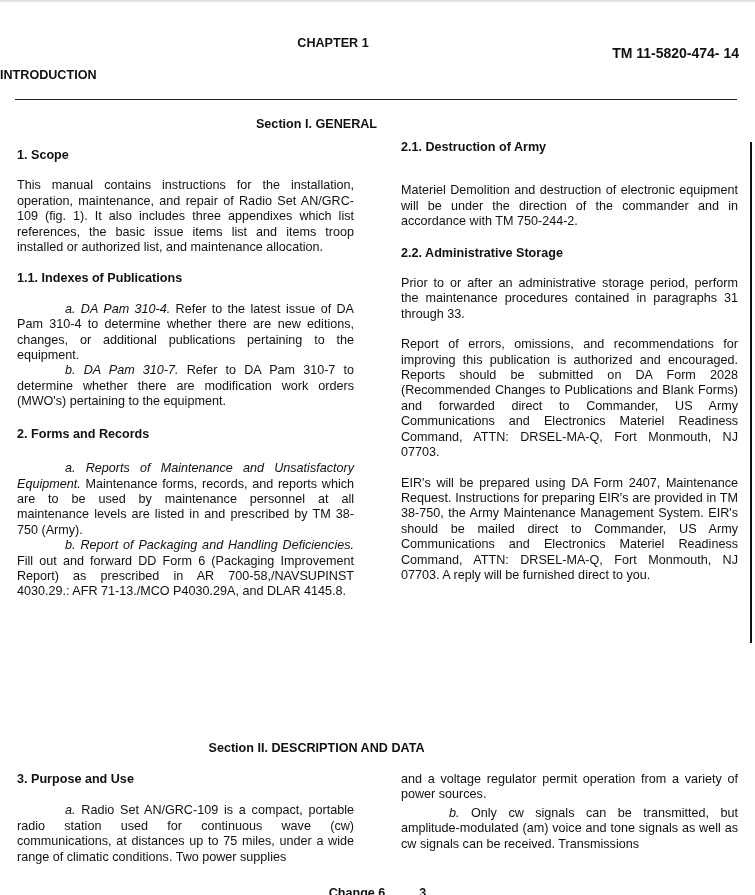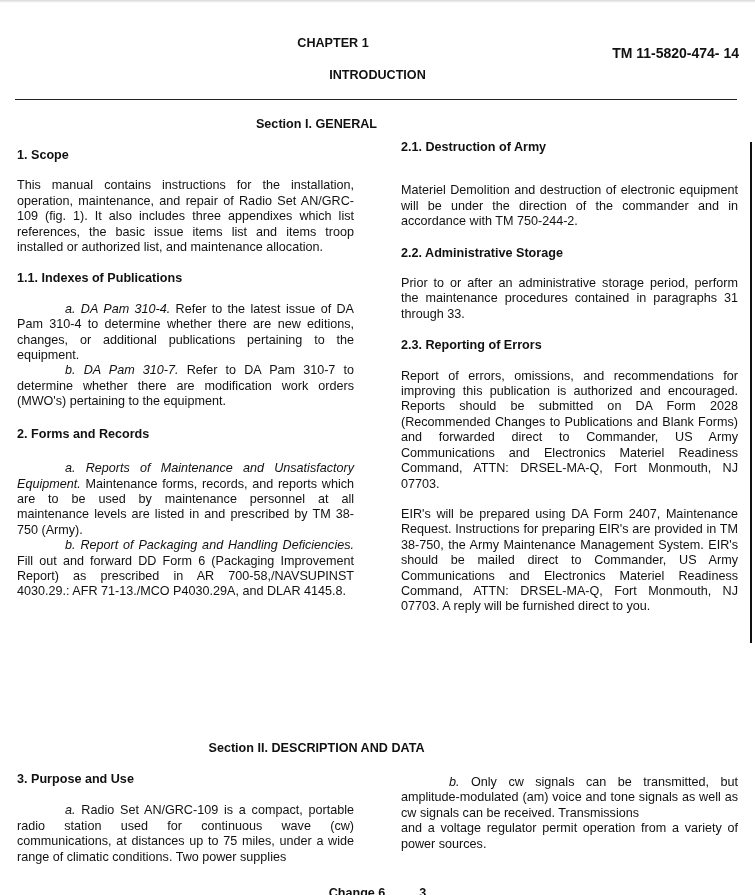--- a/index.html
+++ b/index.html
@@ -4,21 +4,21 @@
 <style>
   html, body { margin: 0; padding: 0; }
   body {
     width: 755px; height: 895px; overflow: hidden; position: relative;
     background: #ffffff; color: #111111;
     font-family: "Liberation Sans", sans-serif; font-size: 12.6px; line-height: 15.4px;
   }
   .top-shadow { position: absolute; left: 0; top: 0; width: 755px; height: 3px; background: linear-gradient(#d8d8d8, #ffffff); }
   .tm-number { position: absolute; right: 16px; top: 6px; font-weight: bold; font-size: 14px; margin-top: 40px; }
   .chapter { position: absolute; left: 0; width: 666px; text-align: center; top: 36px; font-weight: bold; }
-  .chapter-title { position: absolute; left: 0; width: 755px; text-align: center; top: 68px; font-weight: bold; }
+  .chapter-title { position: absolute; left: 0; width: 755px; text-align: left; top: 68px; font-weight: bold; }
   .rule { position: absolute; left: 15px; width: 722px; top: 99px; height: 1px; background: #222222; }
   .section-title { position: absolute; left: 0; width: 633px; text-align: center; font-weight: bold; }
   .col { position: absolute; width: 337px; }
   .col-left { left: 17px; }
   .col-right { left: 401px; }
   .heading { font-weight: bold; margin: 0; }
   .para { margin: 0; text-align: justify; }
   .para.indent { text-indent: 48px; }
   .em { font-style: italic; }
   .change-bar { position: absolute; left: 750px; top: 142px; width: 2px; height: 501px; background: #111111; }
@@ -51,35 +51,34 @@
   <p class="para indent"><span class="em">b.  Report of Packaging and Handling Deficiencies.</span><span> Fill out and forward DD Form 6 (Packaging Improvement Report) as prescribed in AR 700-58,/NAVSUPINST 4030.29.: AFR 71-13./MCO P4030.29A, and DLAR 4145.8.</span></p>
 </div>
 
 <div class="col col-right" style="top:140px;">
   <p class="heading">2.1.  Destruction of Army</p>
   <p class="para" style="margin-top:28px;">Materiel Demolition and destruction of electronic equipment will be under the direction of the commander and in accordance with TM 750-244-2.</p>
 
   <p class="heading" style="margin-top:16px;">2.2.  Administrative Storage</p>
   <p class="para" style="margin-top:15px;">Prior to or after an administrative storage period, perform the maintenance procedures contained in paragraphs 31 through 33.</p>
 
-  <p class="heading" style="margin-top:16px;">2.3.  Reporting of Errors</p>
   <p class="para" style="margin-top:15px;">Report of errors, omissions, and recommendations for improving this publication is authorized and encouraged. Reports should be submitted on DA Form 2028 (Recommended Changes to Publications and Blank Forms) and forwarded direct to Commander, US Army Communications and Electronics Materiel Readiness Command, ATTN: DRSEL-MA-Q, Fort Monmouth, NJ 07703.</p>
 
   <p class="para" style="margin-top:15px;">EIR's will be prepared using DA Form 2407, Maintenance Request.  Instructions for preparing EIR's are provided in TM 38-750, the Army Maintenance Management System.  EIR's should be mailed direct to Commander, US Army Communications and Electronics Materiel Readiness Command, ATTN: DRSEL-MA-Q, Fort Monmouth, NJ 07703.  A reply will be furnished direct to you.</p>
 </div>
 
 <div class="change-bar"></div>
 
 <div class="section-title" style="top:741px;">Section II.  DESCRIPTION AND DATA</div>
 
 <div class="col col-left" style="top:772px;">
   <p class="heading">3.  Purpose and Use</p>
   <p class="para indent" style="margin-top:16px;"><span class="em">a.</span><span>  Radio Set AN/GRC-109 is a compact, portable radio station used for continuous wave (cw) communications, at distances up to 75 miles, under a wide range of climatic conditions.  Two power supplies</span></p>
 </div>
 
 <div class="col col-right" style="top:772px;">
+  <p class="para">and a voltage regulator permit operation from a variety of power sources.</p>
   <p class="para indent" style="margin-top:3px;"><span class="em">b.</span><span>  Only cw signals can be transmitted, but amplitude-modulated (am) voice and tone signals as well as cw signals can be received.  Transmissions</span></p>
-  <p class="para">and a voltage regulator permit operation from a variety of power sources.</p>
 </div>
 
 <div class="footer">
   <span>Change 6</span><span class="gap"></span><span>3</span>
 </div>
 
 </body></html>

